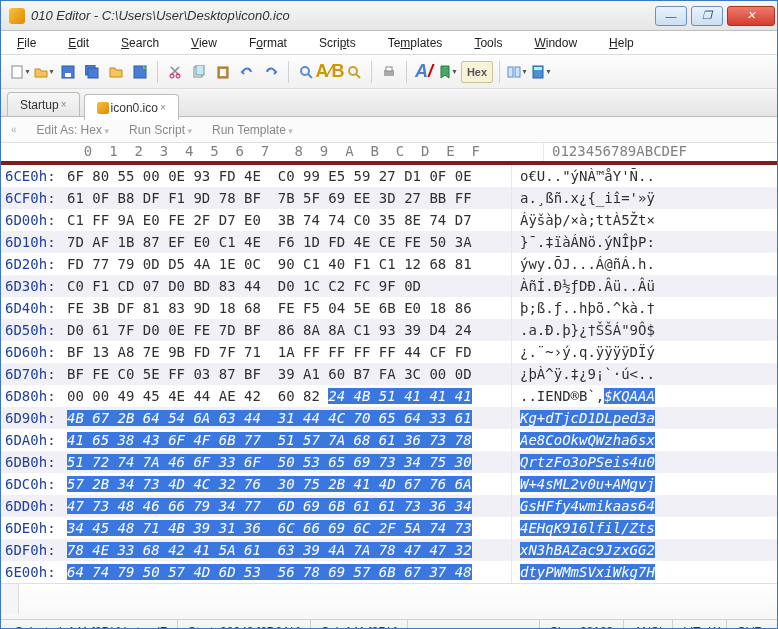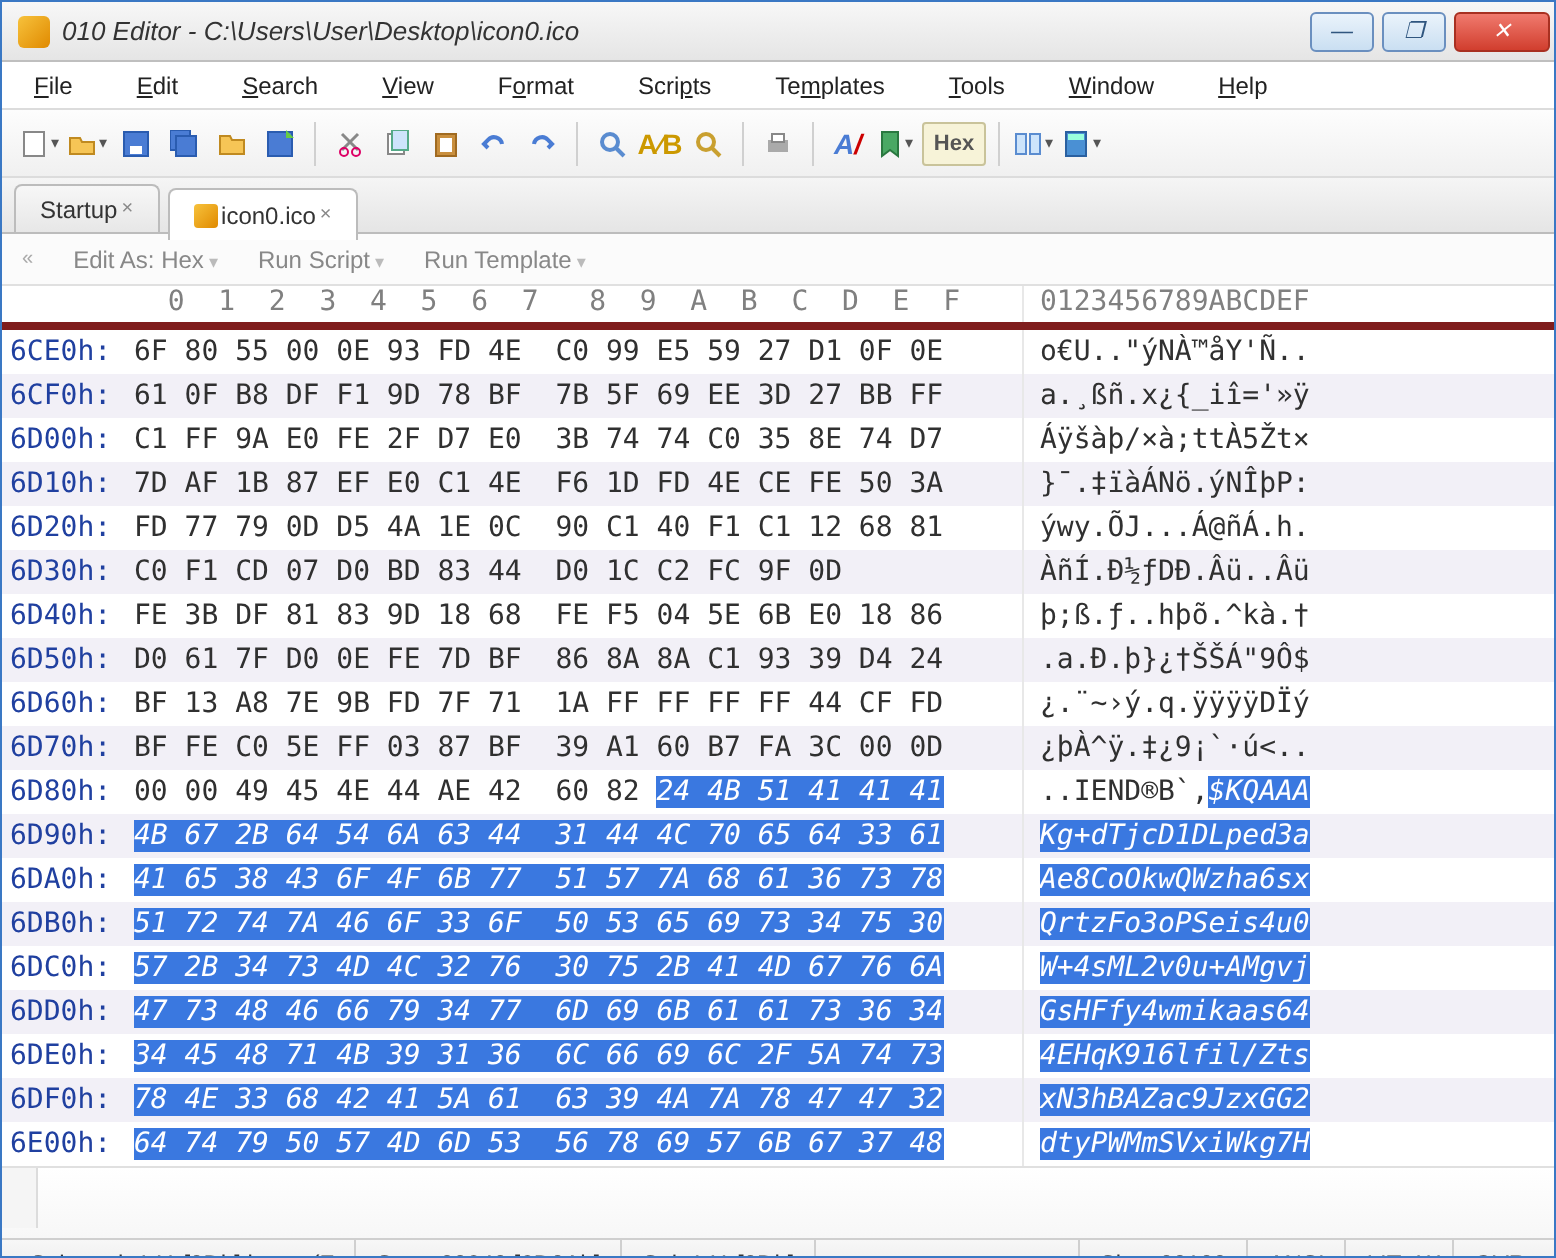--- a/index.html
+++ b/index.html
@@ -7,36 +7,36 @@
   .titlebar { height: 30px; background: linear-gradient(#f7f7f7,#e5e5e5); display: flex; align-items: center; padding: 0 0 0 8px; border-bottom: 1px solid #bfbfbf; font-style: italic; }
   .titlebar .icon { width: 16px; height: 16px; background: linear-gradient(135deg,#f7c23c,#e08a00); border-radius: 3px; margin-right: 6px; }
   .titlebar .title { flex: 1; font-size: 13px; color: #333; }
   .winbtns { display: flex; }
   .winbtn { width: 32px; height: 20px; margin: 0 2px; border: 1px solid #6a8fbf; border-radius: 3px; background: linear-gradient(#eaf3fb,#cadff2); display: flex; align-items: center; justify-content: center; font-size: 11px; color: #30567f; }
   .winbtn.close { width: 48px; background: linear-gradient(#f07a6e,#d13e2e); color: #fff; border-color: #a83021; }
   .menubar { height: 24px; background: #fff; border-bottom: 1px solid #dcdcdc; display: flex; align-items: center; padding: 0 10px; gap: 20px; }
   .menubar span { padding: 2px 6px; color: #222; }
   .menubar span u { text-decoration: underline; }
   .toolbar { height: 34px; background: linear-gradient(#fdfdfd,#f0f0f0); border-bottom: 1px solid #dcdcdc; display: flex; align-items: center; padding: 0 8px; gap: 2px; }
-  .tbtn { width: 22px; height: 22px; display: flex; align-items: center; justify-content: center; border: 1px solid transparent; border-radius: 2px; font-size: 14px; color: #555; }
+  .tbtn { width: 22px; height: 22px; display: flex; align-items: center; justify-content: center; border: 1px solid transparent; border-radius: 2px; font-size: 18px; color: #555; }
   .tbtn.drop::after { content: "▾"; font-size: 8px; margin-left: 1px; color: #555; }
   .tsep { width: 1px; height: 22px; background: #d0d0d0; margin: 0 4px; }
   .tbtn.hex { width: 32px; font-size: 11px; font-weight: bold; background: #f7f3d8; border: 1px solid #c9c39a; color: #555; }
   .tabstrip { height: 28px; background: linear-gradient(#f5f5f5,#e5e5e5); border-bottom: 1px solid #bcbcbc; display: flex; align-items: flex-end; padding: 0 6px; }
   .tab { height: 24px; padding: 0 12px; display: flex; align-items: center; gap: 2px; border: 1px solid #bcbcbc; border-bottom: none; border-radius: 4px 4px 0 0; background: linear-gradient(#f7f7f7,#e7e7e7); margin-right: 4px; font-size: 12px; color: #333; }
   .tab.active { background: #fff; height: 26px; position: relative; top: 4px; }
   .tab .tabicon { width: 12px; height: 12px; background: linear-gradient(135deg,#f7c23c,#e08a00); border-radius: 2px; }
   .tab .xclose { font-size: 10px; color: #888; }
   .secbar { height: 26px; background: #fbfbfb; border-bottom: 1px solid #e0e0e0; display: flex; align-items: center; padding: 0 10px; gap: 20px; color: #888; font-size: 12px; }
   .secbar .chev { color: #aaa; font-size: 10px; }
   .secbar .item::after { content: " ▾"; font-size: 9px; color: #bbb; }
   .hexheader { height: 22px; border-bottom: 4px solid #7f1d1d; display: flex; font-family: Consolas, monospace; font-size: 14px; color: #808080; }
   .hexheader .addr { width: 62px; }
   .hexheader .bytes { width: 448px; padding-left: 4px; letter-spacing: 0; white-space: pre; }
-  .hexheader .ascii { flex: 1; padding-left: 8px; white-space: pre; border-left: 1px solid #e8e8e8; }
+  .hexheader .ascii { flex: 1; padding-left: 8px; white-space: pre; border-left: 1px solid #e8e8e8; margin-left: 32px; }
   .hexbody { font-family: Consolas, monospace; font-size: 14px; line-height: 22px; height: 418px; overflow: hidden; position: relative; }
   .hexrow { display: flex; height: 22px; }
   .hexrow:nth-child(odd) { background: #ffffff; }
   .hexrow:nth-child(even) { background: #f2f0f7; }
   .hexrow .addr { width: 62px; color: #2040a0; padding-left: 4px; }
   .hexrow .bytes { width: 448px; padding-left: 4px; white-space: pre; color: #303030; }
   .hexrow .ascii { flex: 1; padding-left: 8px; white-space: pre; color: #303030; border-left: 1px solid #e8e8e8; overflow: hidden; }
   .hexrow .bytes span.sel, .hexrow .ascii span.sel { background: #3a78e0; color: #ffffff; font-style: italic; }
   .browarea { height: 36px; border-top: 1px solid #e0e0e0; background: linear-gradient(#ffffff,#f7f7f7); display:flex; align-items:flex-start; }
   .browarea .vtab { width:18px; height:30px; border-right:1px solid #dcdcdc; background:#f5f5f5; }

